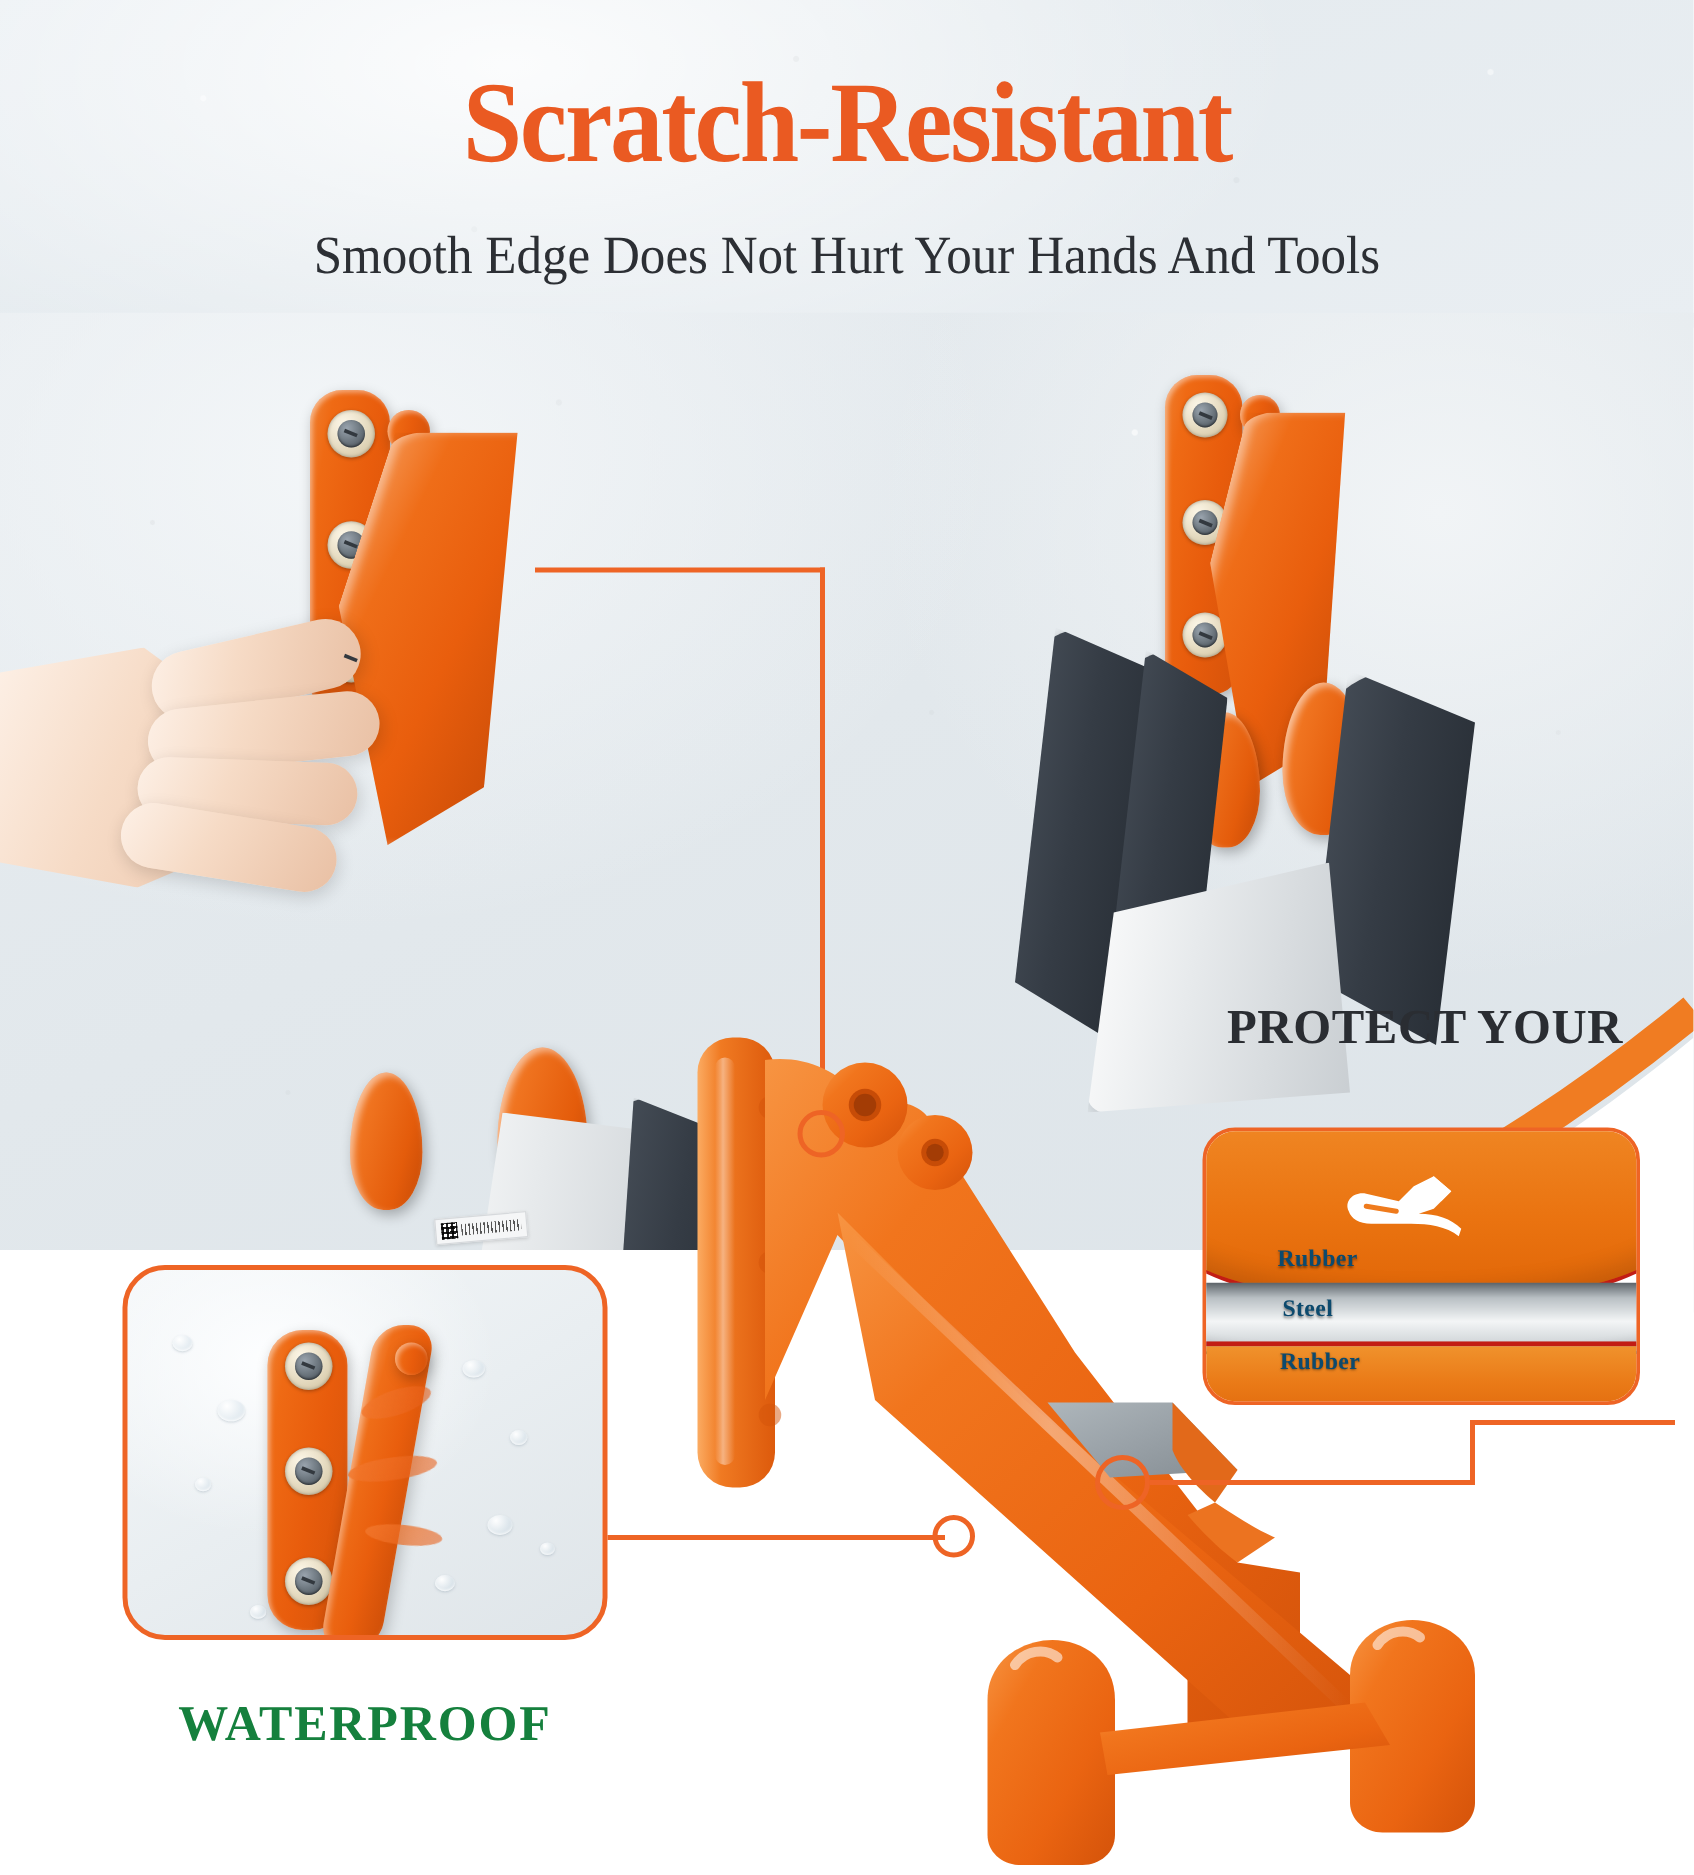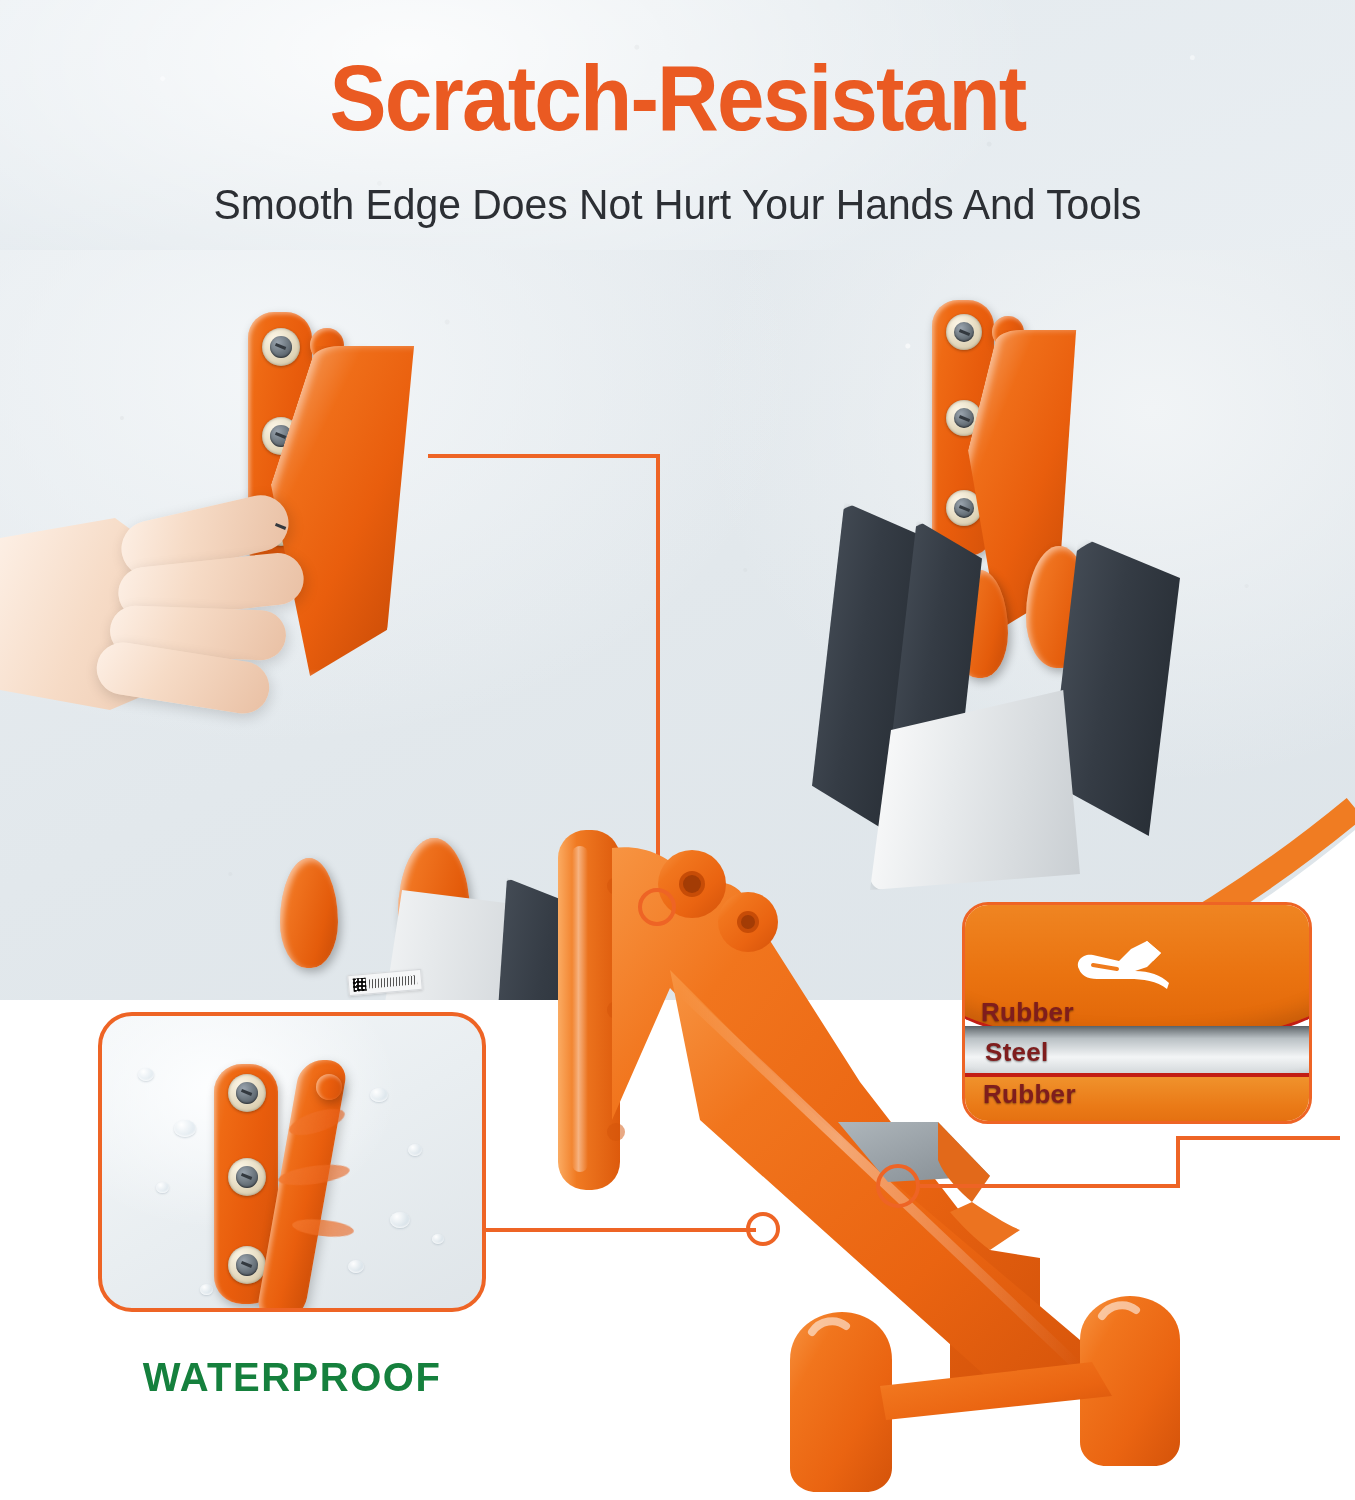--- a/index.html
+++ b/index.html
@@ -10,20 +10,21 @@
     overflow: hidden;
     font-family: "Liberation Sans", sans-serif;
     background: #ffffff;
   }
 
   #stage {
     position: relative;
     width: 1355px;
     height: 1500px;
     background: #ffffff;
+    font-family: Liberation Serif, serif;
   }
 
   
   .header-band {
     position: absolute;
     left: 0; top: 0;
     width: 1355px; height: 262px;
     background:
       radial-gradient(ellipse 900px 400px at 30% 20%, rgba(255,255,255,0.85), rgba(255,255,255,0) 70%),
       linear-gradient(160deg, #eaeff3 0%, #e5ebef 40%, #e9eef2 100%);
@@ -266,25 +267,26 @@
   .lb-rubber-bot {
     top:78%;
     height:34%;
     background: linear-gradient(180deg,#f0922c 0%,#ea7a17 45%,#de6409 100%);
     border-radius: 0 0 52% 52% / 0 0 44% 44%;
     border-top: 4px solid #c21d14;
     border-bottom: 5px solid #c21d14;
   }
   .lb-text {
     position:absolute;
-    font-size:26px;
+    font-size:19px;
     font-weight:700;
-    color:#7f1d1d;
+    color:#0c4a6e;
     text-shadow: 0 1px 2px rgba(0,0,0,.45);
     letter-spacing:.3px;
+    margin-left:41px;
   }
   .hand-icon {
     position:absolute;
     left:96px; top:22px;
     width:124px; height:76px;
   }
 
   
   .conn { position:absolute; background:#ee6425; }
   .conn-circle {
@@ -475,20 +477,21 @@
     <div class="wp-drop" style="left:98px; top:268px; width:13px; height:11px;"></div>
     <div class="wp-drop" style="left:330px; top:218px; width:12px; height:10px;"></div>
 
     <div class="wp-splash" style="left:186px; top:96px; width:58px; height:20px; transform:rotate(-18deg);"></div>
     <div class="wp-splash" style="left:176px; top:150px; width:72px; height:18px; transform:rotate(-8deg);"></div>
     <div class="wp-splash" style="left:190px; top:204px; width:62px; height:16px; transform:rotate(6deg);"></div>
   </div>
   <div class="wp-label">WATERPROOF</div>
 
   <div class="pt-title">
+    <div>PROTECT YOUR</div>
   </div>
 
   <div class="layer-box">
     <div class="layer-band lb-rubber-top"></div>
     <div class="layer-band lb-steel"></div>
     <div class="layer-band lb-rubber-bot"></div>
 
     <svg class="hand-icon" viewBox="0 0 124 76">
       <path d="M18,42 C14,34 22,26 32,28 L58,34 L70,22 L86,14 L100,26 L86,40 L74,44
                C88,44 100,48 108,56 L106,62 C96,54 82,52 68,52 L36,52

